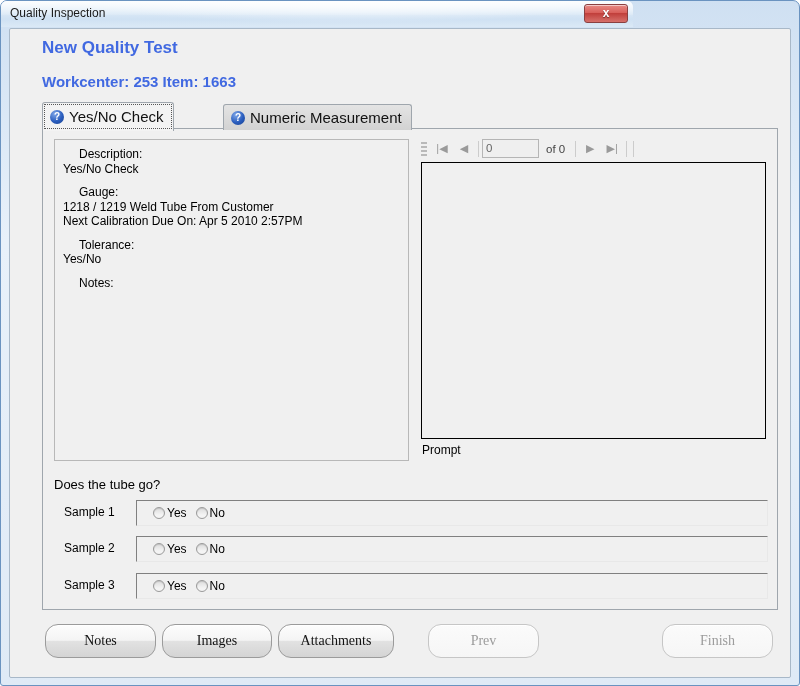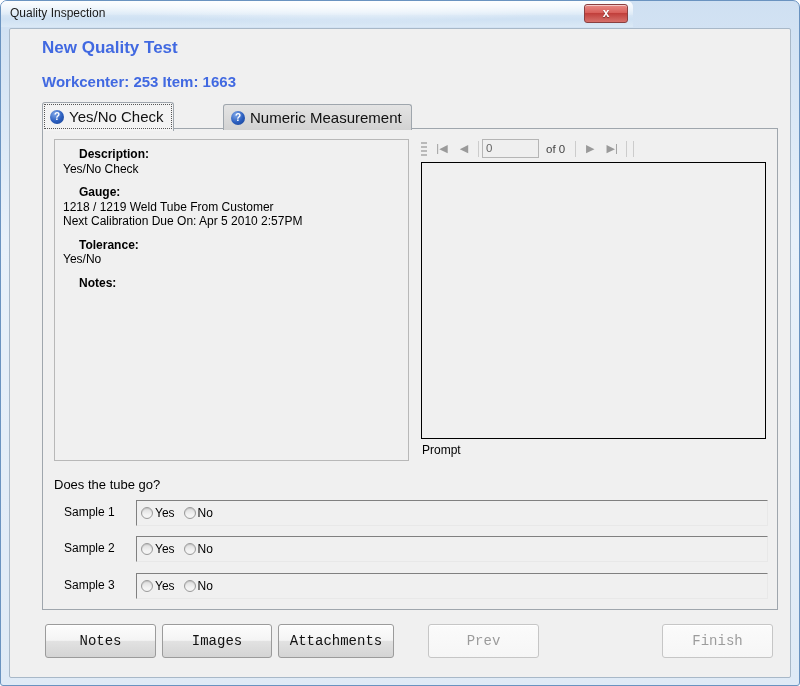--- a/index.html
+++ b/index.html
@@ -155,21 +155,21 @@
     left: 11px; top: 10px;
     width: 355px; height: 322px;
     background: #f0f0f0;
     border: 1px solid #b8b8b8;
     padding: 7px 8px;
     overflow: hidden;
     font-size: 12px;
     color: #000;
     line-height: 14.5px;
   }
-  .descbox b { font-weight: bold; padding-left: 16px; }
+  .descbox b { font-weight: normal; padding-left: 16px; }
   .desc-line { white-space: nowrap; }
   .desc-gap { height: 9px; }
 
   
   .navbar {
     position: absolute;
     left: 378px; top: 7px;
     width: 345px; height: 25px;
     display: flex;
     align-items: center;
@@ -251,21 +251,21 @@
     position: absolute;
     left: 93px;
     width: 632px; height: 26px;
     background: #f0f0f0;
     border-top: 1px solid #808080;
     border-left: 1px solid #808080;
     border-right: 1px solid #e8e8e8;
     border-bottom: 1px solid #e8e8e8;
     display: flex;
     align-items: center;
-    padding-left: 4px;
+    padding-left: 16px;
     gap: 9px;
   }
   .radio-wrap {
     display: flex; align-items: center; gap: 2px;
     font-size: 12px; color: #000;
     cursor: pointer;
   }
   .radio {
     width: 12px; height: 12px;
     border-radius: 50%;
@@ -273,26 +273,26 @@
     background: linear-gradient(180deg,#dcdcdc 0%, #f4f4f4 70%);
     box-shadow: inset 0 1px 1px rgba(0,0,0,0.12);
     flex: 0 0 auto;
   }
 
   
   .btn {
     position: absolute;
     height: 34px;
     border: 1px solid #9b9b9b;
-    border-radius: 3px;
+    border-radius: 13px;
     background: linear-gradient(180deg,#fdfdfd 0%, #f4f4f4 48%, #e2e2e2 50%, #d4d4d4 100%);
     font-size: 14px;
     color: #111;
     cursor: pointer;
-    font-family: Liberation Mono, monospace;
+    font-family: Liberation Serif, serif;
     box-shadow: inset 0 1px 0 rgba(255,255,255,0.9);
   }
   .btn.primary {
     border: 1px solid #7d7d7d;
     box-shadow: inset 0 0 0 1px rgba(255,255,255,0.7), 0 0 2px rgba(0,0,0,0.15);
   }
   .btn.disabled {
     color: #9c9c9c;
     border: 1px solid #c6c6c6;
     background: linear-gradient(180deg,#fbfbfb 0%, #f6f6f6 100%);

